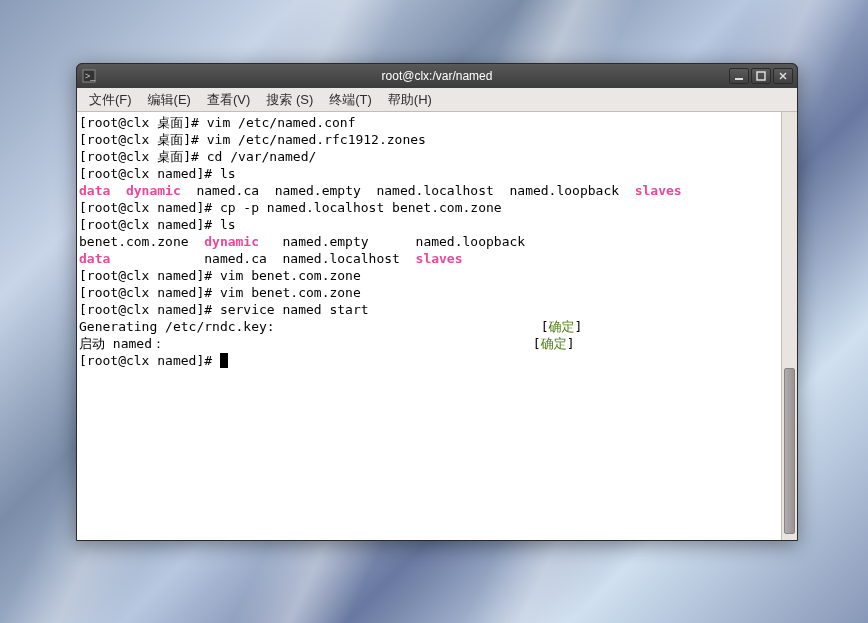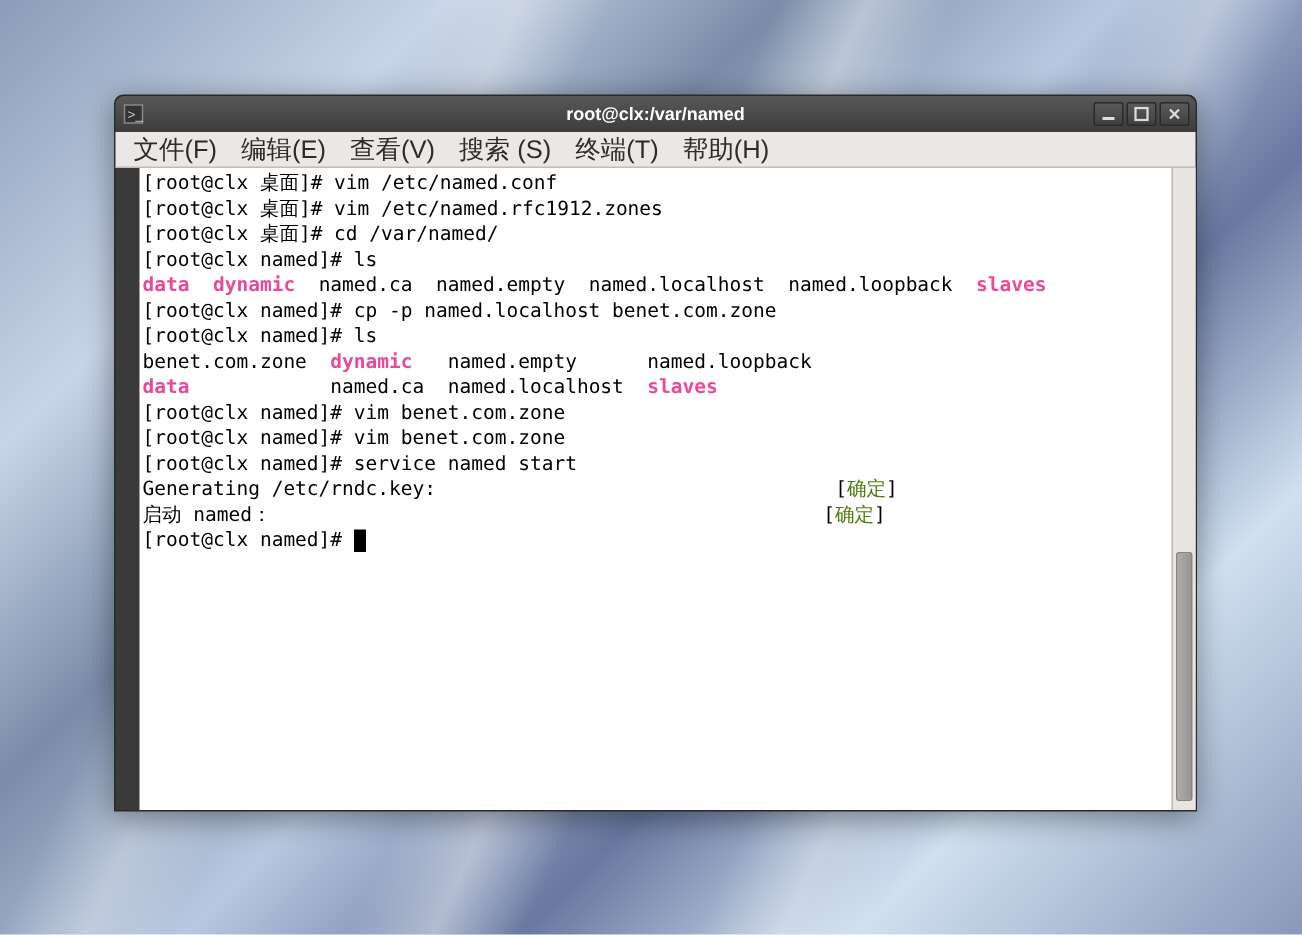--- a/index.html
+++ b/index.html
@@ -52,21 +52,21 @@
       color: #ccc;
       font-size: 11px;
     }
     .title-text {
       position: absolute;
       left: 0;
       right: 0;
       text-align: center;
       color: #fff;
       font-size: 12px;
-      font-weight: bold;
+      font-weight: normal;
       pointer-events: none;
     }
     .window-controls {
       margin-left: auto;
       display: flex;
       gap: 2px;
       z-index: 1;
     }
     .win-btn {
       width: 20px;
@@ -81,33 +81,32 @@
       justify-content: center;
       cursor: pointer;
     }
     .menubar {
       height: 24px;
       background: #ebe7e4;
       border-bottom: 1px solid #c0bcb8;
       display: flex;
       align-items: center;
       padding: 0 4px;
-      font-size: 17px;
+      font-size: 13px;
       color: #2c2c2c;
     }
     .menu-item {
       padding: 2px 8px;
       cursor: pointer;
     }
     .terminal-body {
       flex: 1;
       background: #fff;
       position: relative;
       display: flex;
-      margin-left: 16px;
     }
     .terminal-content {
       flex: 1;
       font-family: "DejaVu Sans Mono", "Noto Sans Mono", monospace;
       font-size: 13px;
       line-height: 17px;
       color: #000;
       padding: 2px 0 2px 2px;
       white-space: pre;
       overflow: hidden;

